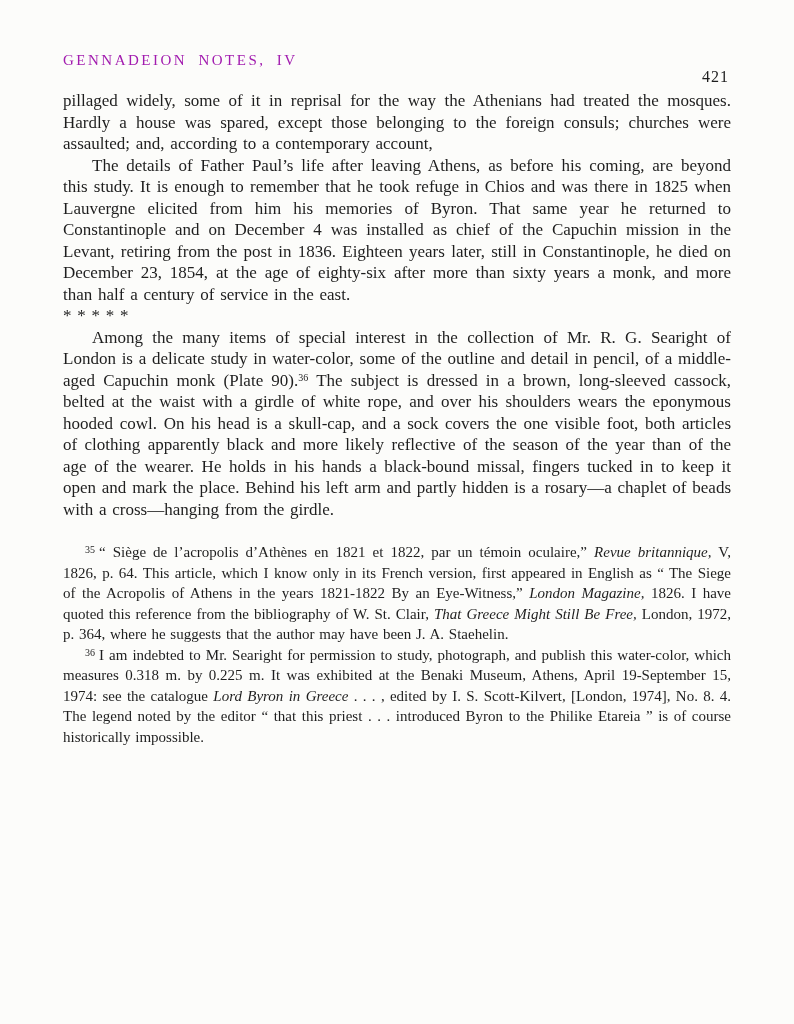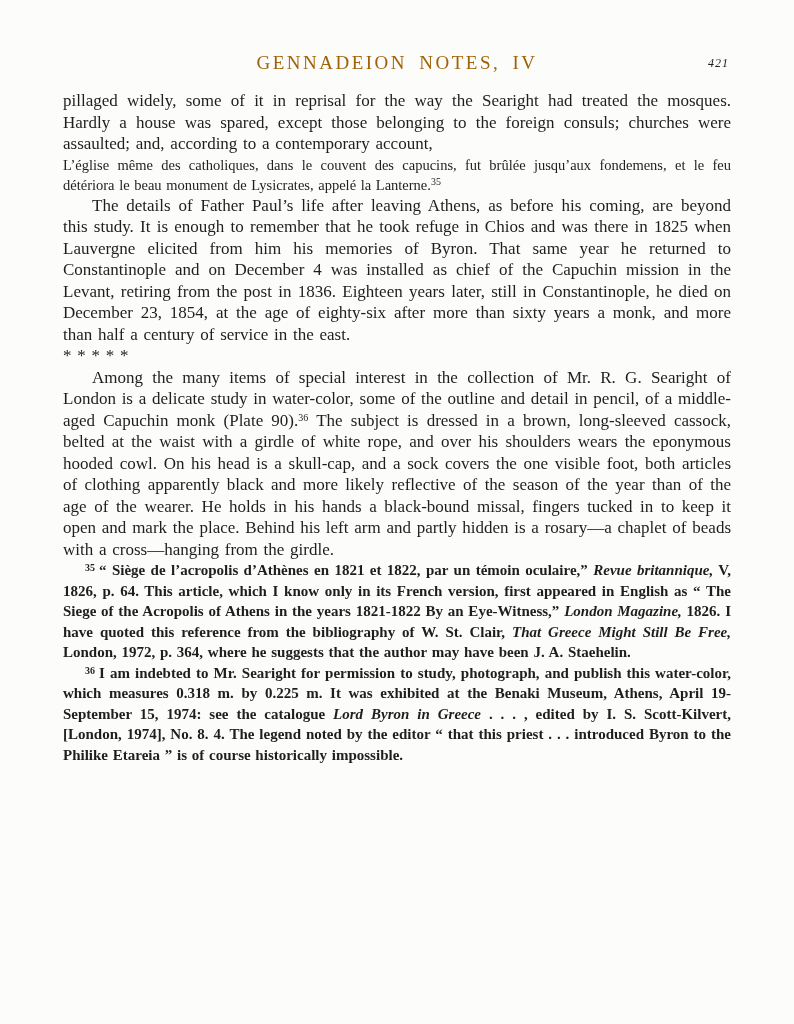--- a/index.html
+++ b/index.html
@@ -19,33 +19,32 @@
     box-sizing: border-box;
     overflow: hidden;
   }
   .page-header {
     position: relative;
     height: 22px;
     margin-bottom: 16px;
   }
   .running-head {
     display: block;
-    text-align: center;
-    font-size: 19px;
+    text-align: left;
+    font-size: 15px;
     letter-spacing: 2.5px;
     word-spacing: 5px;
-    color: #a16207;
+    color: #a21caf;
   }
   .page-number {
     position: absolute;
     right: 2px;
-    top: 4px;
-    font-size: 12px;
+    top: 16px;
+    font-size: 16px;
     letter-spacing: 1px;
-    font-style: italic;
   }
   .body-text p {
     margin: 0;
     font-size: 17px;
     line-height: 21.5px;
     text-align: justify;
     word-spacing: 1.5px;
   }
   .indented { text-indent: 29px; }
   .block-quote {
@@ -57,21 +56,21 @@
   }
   .separator {
     text-align: center;
     font-size: 17px;
     line-height: 21px;
     word-spacing: 57px;
     margin: 5px 0 17px 0;
     letter-spacing: 0;
   }
   .footnotes {
-    font-weight: bold;
+    margin-top: 22px;
   }
   .footnotes p {
     margin: 0;
     font-size: 15px;
     line-height: 20.5px;
     text-align: justify;
     text-indent: 22px;
     word-spacing: 1px;
   }
   sup.ref {
@@ -96,23 +95,22 @@
 
 <div class="page">
 
   <div class="page-header">
     <span class="running-head">GENNADEION NOTES, IV</span>
     <span class="page-number">421</span>
   </div>
 
   <div class="body-text">
 
-    <p>pillaged widely, some of it in reprisal for the way the Searight had treated the mosques.  Hardly a house was spared, except those belonging to the foreign consuls; churches were assaulted; and, according to a contemporary account,</p>
+    <p>pillaged widely, some of it in reprisal for the way the Athenians had treated the mosques.  Hardly a house was spared, except those belonging to the foreign consuls; churches were assaulted; and, according to a contemporary account,</p>
 
-    <p class="block-quote"><span>L’église même des catholiques, dans le couvent des capucins, fut brûlée jusqu’aux fondemens, et le feu détériora le beau monument de Lysicrates, appelé la Lanterne.</span><sup class="ref">35</sup></p>
 
 
     <p class="indented">The details of Father Paul’s life after leaving Athens, as before his coming, are beyond this study.  It is enough to remember that he took refuge in Chios and was there in 1825 when Lauvergne elicited from him his memories of Byron.  That same year he returned to Constantinople and on December 4 was installed as chief of the Capuchin mission in the Levant, retiring from the post in 1836.  Eighteen years later, still in Constantinople, he died on December 23, 1854, at the age of eighty-six after more than sixty years a monk, and more than half a century of service in the east.</p>
 
     <p class="separator">* * * * *</p>
 
     <p class="indented"><span>Among the many items of special interest in the collection of Mr. R. G. Searight of London is a delicate study in water-color, some of the outline and detail in pencil, of a middle-aged Capuchin monk (Plate 90).</span><sup class="ref">36</sup><span> The subject is dressed in a brown, long-sleeved cassock, belted at the waist with a girdle of white rope, and over his shoulders wears the eponymous hooded cowl.  On his head is a skull-cap, and a sock covers the one visible foot, both articles of clothing apparently black and more likely reflective of the season of the year than of the age of the wearer.  He holds in his hands a black-bound missal, fingers tucked in to keep it open and mark the place.  Behind his left arm and partly hidden is a rosary—a chaplet of beads with a cross—hanging from the girdle.</span></p>
 
 
   </div>

